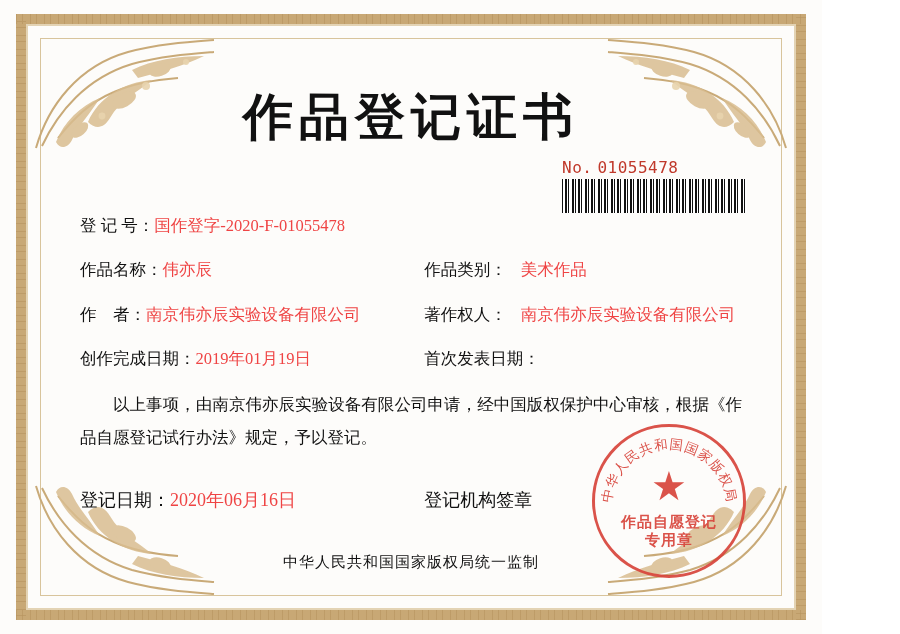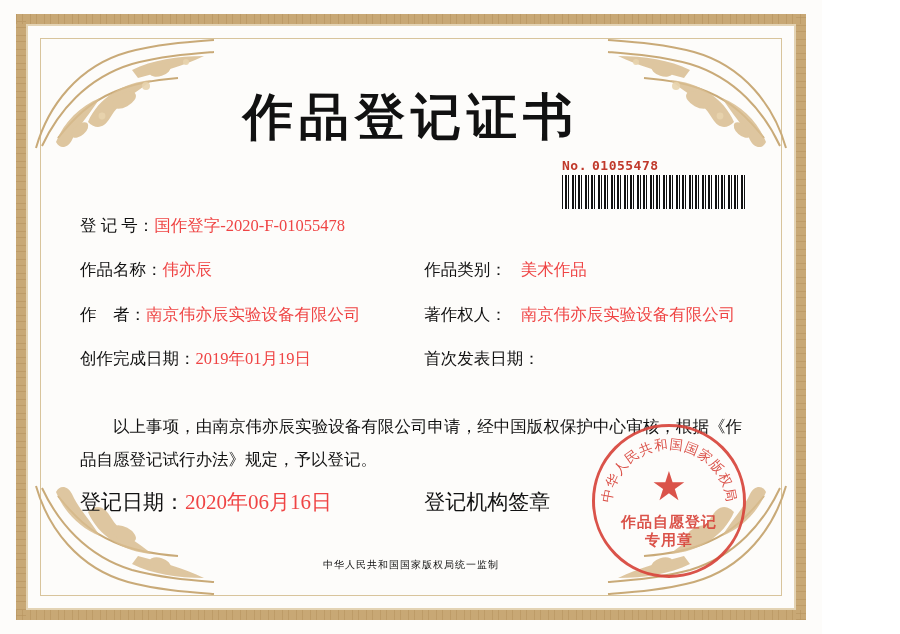--- a/index.html
+++ b/index.html
@@ -138,25 +138,24 @@
   
   .barcode-wrap {
     position: absolute;
     right: 0;
     top: 98px;
     width: 190px;
     text-align: left;
   }
   .barcode-no {
     font-family: "DejaVu Sans Mono", "Liberation Mono", monospace;
-    font-size: 13px;
+    font-size: 16px;
     color: #c0392b;
     letter-spacing: .5px;
     margin-bottom: 2px;
-    font-weight: bold;
   }
   .barcode-no .lbl { margin-right: 5px; }
   .barcode {
     height: 34px;
     width: 185px;
     background-image: repeating-linear-gradient(90deg,
       #111 0px, #111 1px, #fff 1px, #fff 3px,
       #111 3px, #111 5px, #fff 5px, #fff 6px,
       #111 6px, #111 7px, #fff 7px, #fff 10px,
       #111 10px, #111 12px, #fff 12px, #fff 13px);
@@ -194,38 +193,38 @@
     color: #111;
     text-align: right;
   }
   .f-value {
     color: #ef4444;
   }
 
   
   .statement {
     position: absolute;
-    top: 350px;
+    top: 328px;
     left: 10px;
     right: 10px;
     font-size: 16.5px;
     line-height: 2.0;
     text-indent: 2em;
     text-align: justify;
     color: #111;
   }
 
   
   .lower {
     position: absolute;
     top: 428px;
     left: 10px;
     right: 10px;
     display: flex;
-    font-size: 21px;
+    font-size: 18px;
     color: #111;
   }
   .lower .col-left { width: 52%; }
 
   
   .seal {
     position: absolute;
     right: 76px;
     top: 424px;
     width: 148px;
@@ -266,21 +265,21 @@
   .seal-line1 { top: 86px; }
   .seal-line2 { top: 104px; }
 
   
   .footer {
     position: absolute;
     bottom: 8px;
     left: 0;
     right: 0;
     text-align: center;
-    font-size: 10px;
+    font-size: 15px;
     letter-spacing: 1px;
     color: #111;
   }
 </style>
 </head>
 <body>
 
 <div class="certificate">
 
   <div class="frame-outer"></div>

